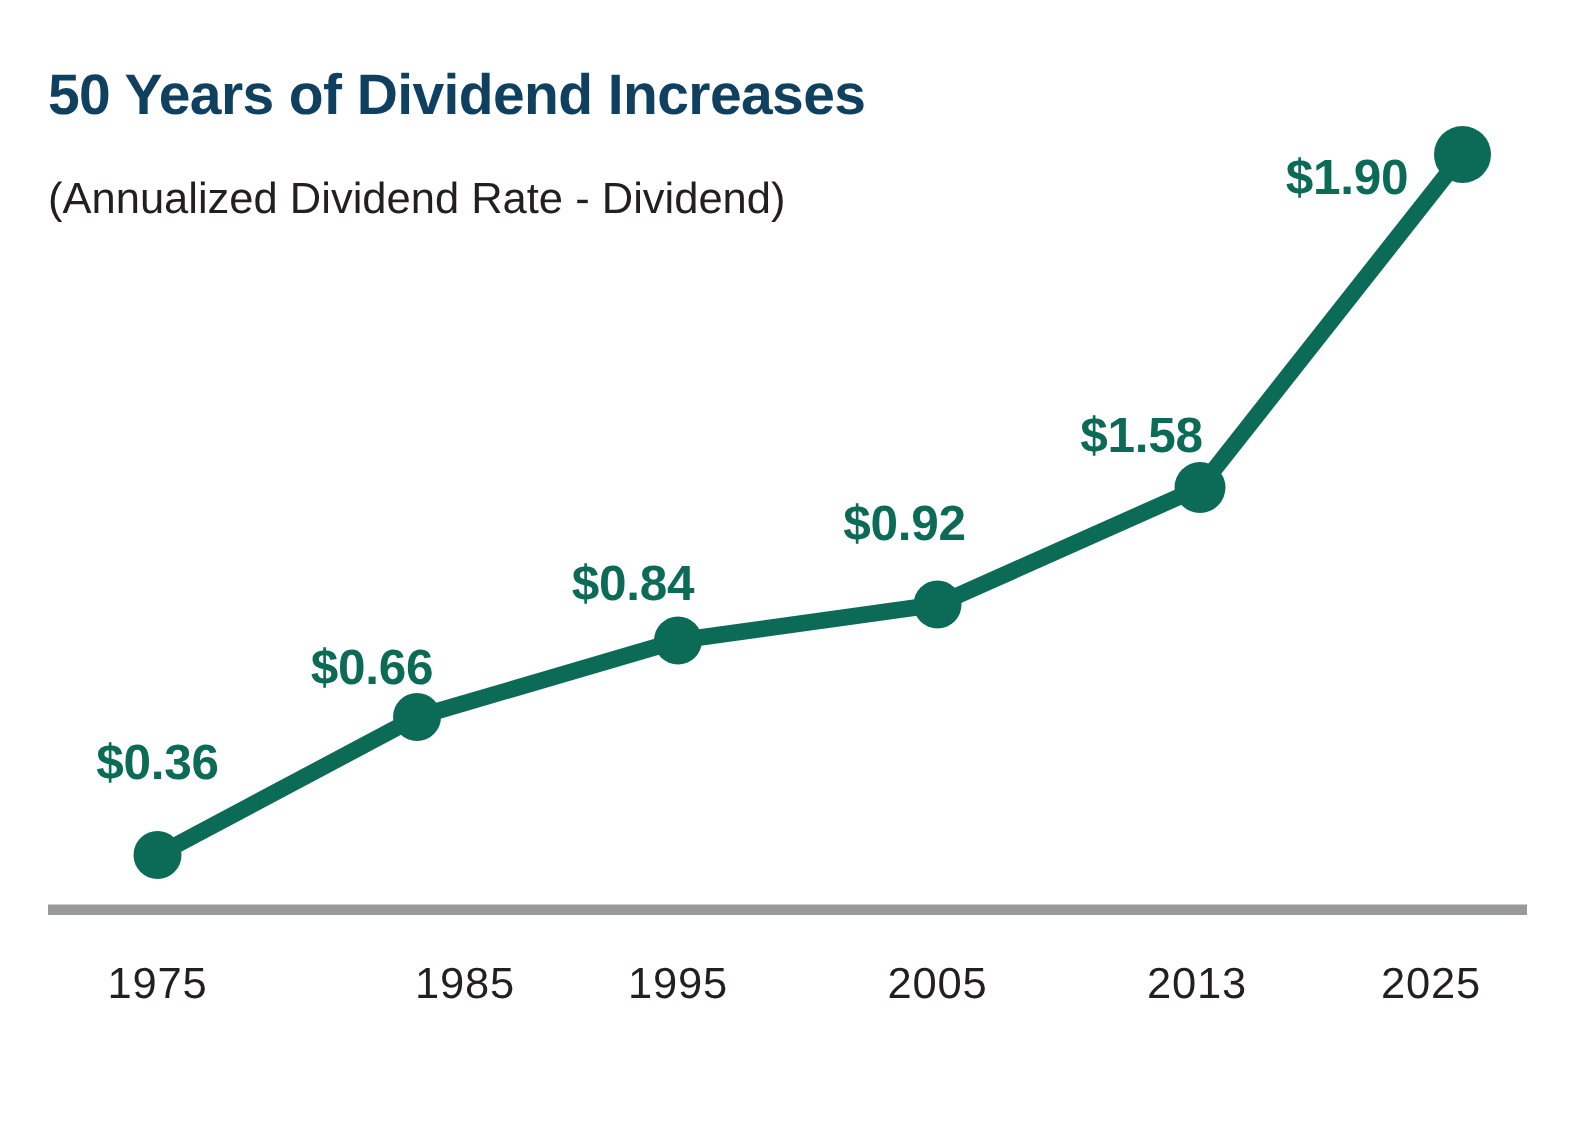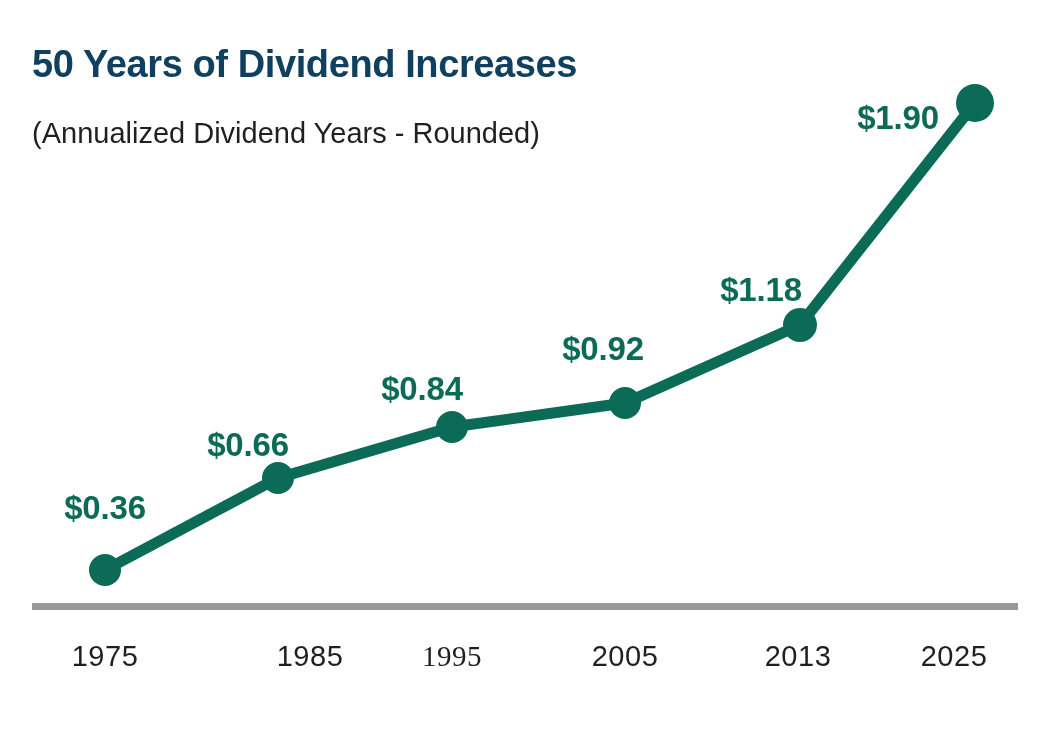--- a/index.html
+++ b/index.html
@@ -93,43 +93,43 @@
     margin-top: 17px;
   }
 </style>
 </head>
 <body>
 
 <div id="page">
 
   <div id="chart-title">50 Years of Dividend Increases</div>
 
-  <div id="chart-subtitle">(Annualized Dividend Years - Rounded)</div>
+  <div id="chart-subtitle">(Annualized Dividend Rate - Dividend)</div>
 
   <div id="plot-area">
     <svg id="plot-svg" width="1050" height="750" viewBox="0 0 1050 750">
       <polyline points="105,570 278,478 452,427 625,403 800,325 975,103" fill="none" stroke="#0b6b57" stroke-width="11" stroke-linejoin="round" stroke-linecap="round"></polyline>
       <circle cx="105" cy="570" r="16" fill="#0b6b57"></circle>
       <circle cx="278" cy="478" r="16" fill="#0b6b57"></circle>
       <circle cx="452" cy="427" r="16" fill="#0b6b57"></circle>
       <circle cx="625" cy="403" r="16" fill="#0b6b57"></circle>
       <circle cx="800" cy="325" r="17" fill="#0b6b57"></circle>
       <circle cx="975" cy="103" r="19" fill="#0b6b57"></circle>
     </svg>
 
     <div class="value-label" style="left:105px; top:491px;">$0.36</div>
     <div class="value-label" style="left:248px; top:428px;">$0.66</div>
     <div class="value-label" style="left:422px; top:372px;">$0.84</div>
     <div class="value-label" style="left:603px; top:332px;">$0.92</div>
-    <div class="value-label" style="left:761px; top:273px;">$1.18</div>
+    <div class="value-label" style="left:761px; top:273px;">$1.58</div>
     <div class="value-label" style="left:898px; top:101px;">$1.90</div>
   </div>
 
   <div id="x-axis-line"></div>
 
   <div class="tick-label" style="left:105px;">1975</div>
   <div class="tick-label" style="left:278px;margin-left:32px;">1985</div>
-  <div class="tick-label" style="left:452px;font-family:Liberation Serif, serif;">1995</div>
+  <div class="tick-label" style="left:452px;">1995</div>
   <div class="tick-label" style="left:625px;">2005</div>
   <div class="tick-label" style="left:798px;">2013</div>
   <div class="tick-label" style="left:954px;">2025</div>
 
 </div>
 
 </body></html>

